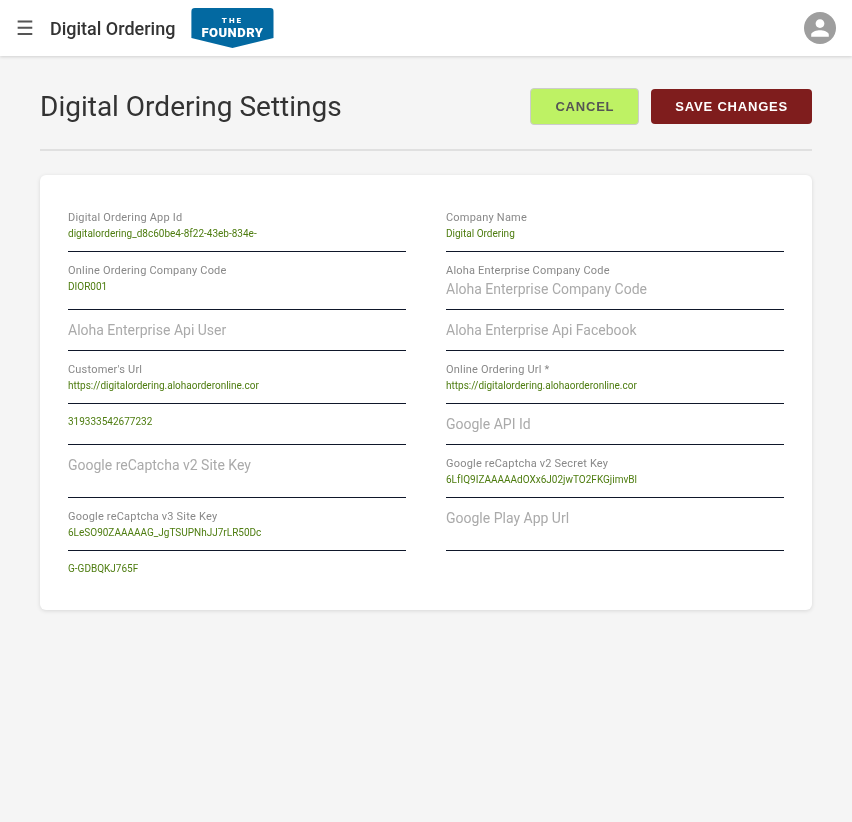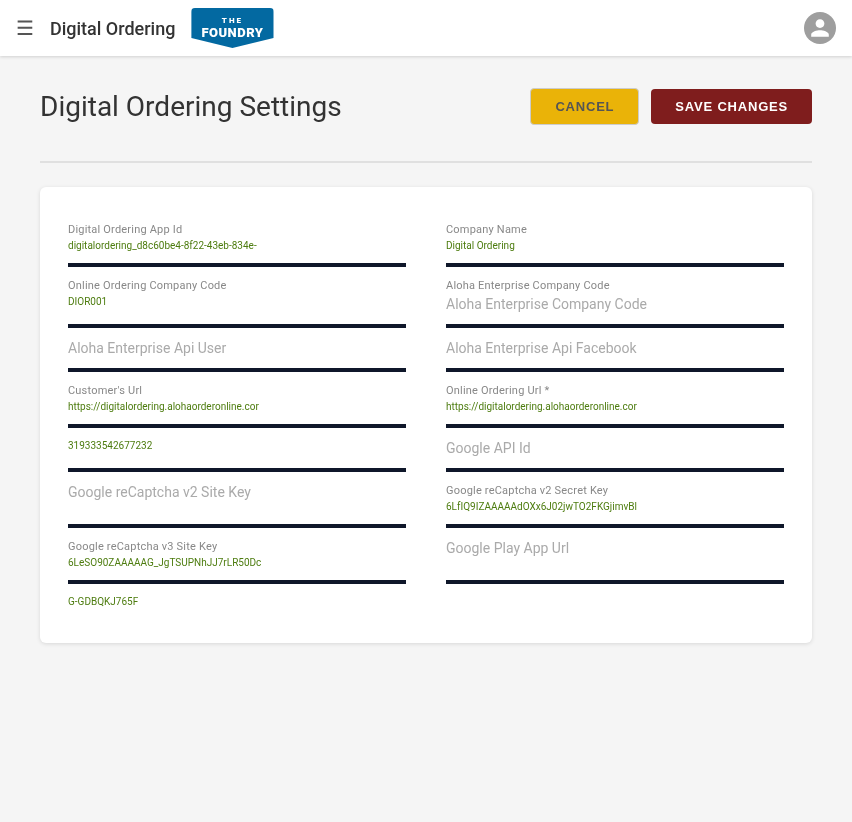--- a/index.html
+++ b/index.html
@@ -57,32 +57,32 @@
     }
 
     
     .page-content {
       padding: 32px 40px;
     }
 
     .page-header {
       display: flex;
       align-items: center;
-      margin-bottom: 36px;
+      margin-bottom: 24px;
     }
     .page-title {
       font-size: 28px;
       font-weight: 400;
       color: #333;
       flex: 1;
     }
     .btn-cancel {
       padding: 10px 24px;
       border: 1px solid #ccc;
-      background: #eab308;
+      background: #bef264;
       color: #555;
       font-size: 13px;
       font-weight: 600;
       letter-spacing: 0.8px;
       border-radius: 4px;
       cursor: pointer;
       margin-right: 12px;
     }
     .btn-save {
       padding: 10px 24px;
@@ -112,21 +112,21 @@
 
     .fields-grid {
       display: grid;
       grid-template-columns: 1fr 1fr;
       column-gap: 40px;
       row-gap: 0;
     }
 
     .field-group {
       padding: 12px 0;
-      border-bottom: 4px solid #0f172a;
+      border-bottom: 1px solid #0f172a;
     }
     .field-group:last-child {
       border-bottom: none;
     }
 
     .field-label {
       font-size: 11px;
       color: #888;
       margin-bottom: 4px;
       letter-spacing: 0.2px;

